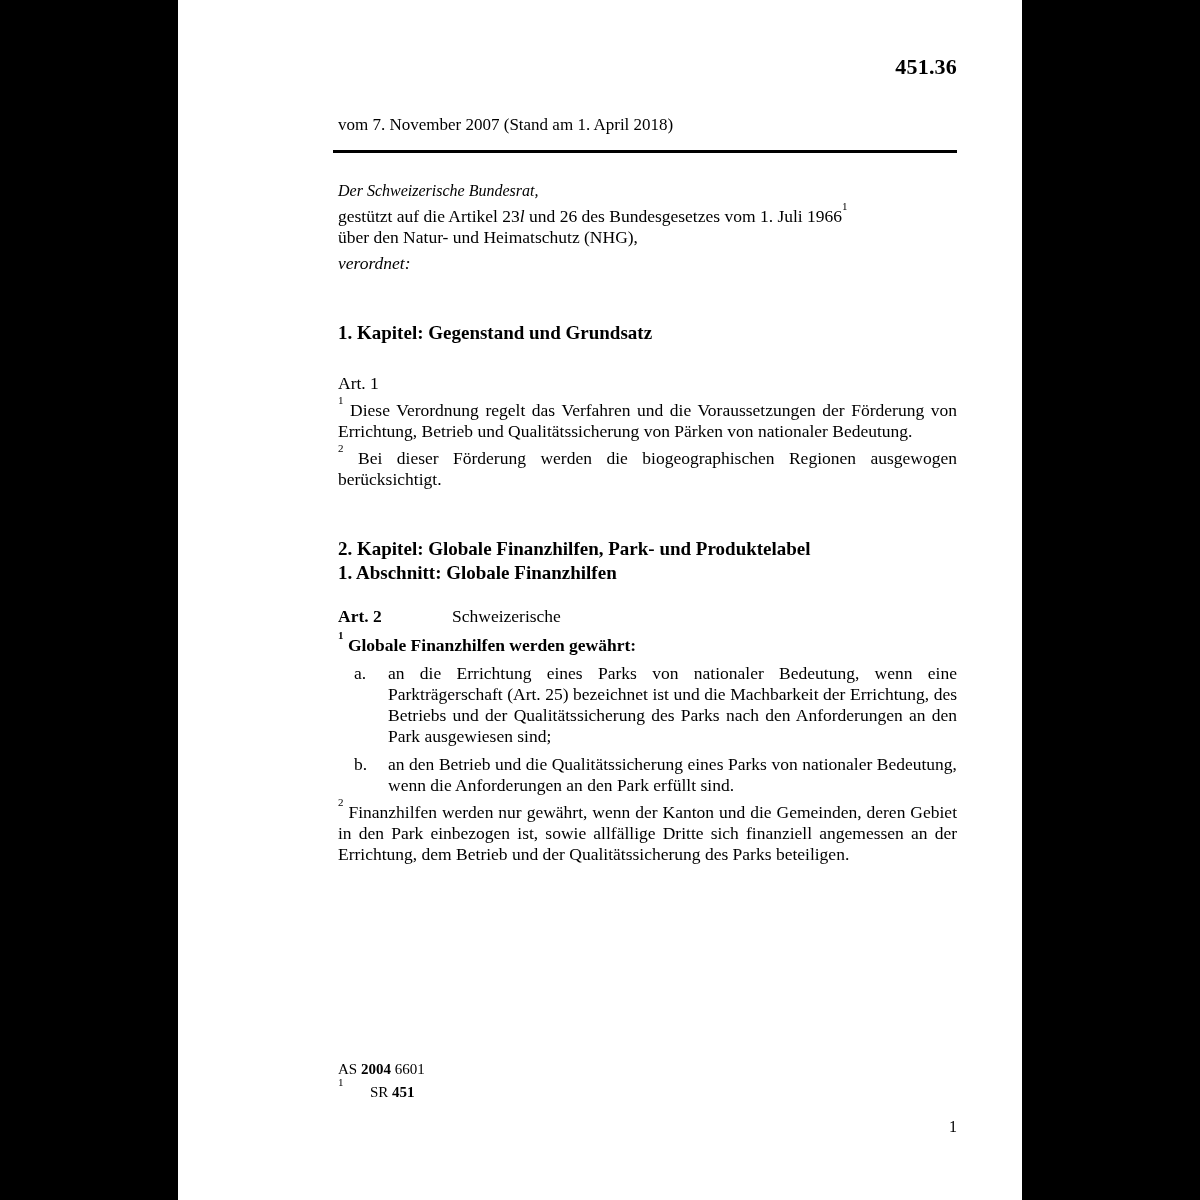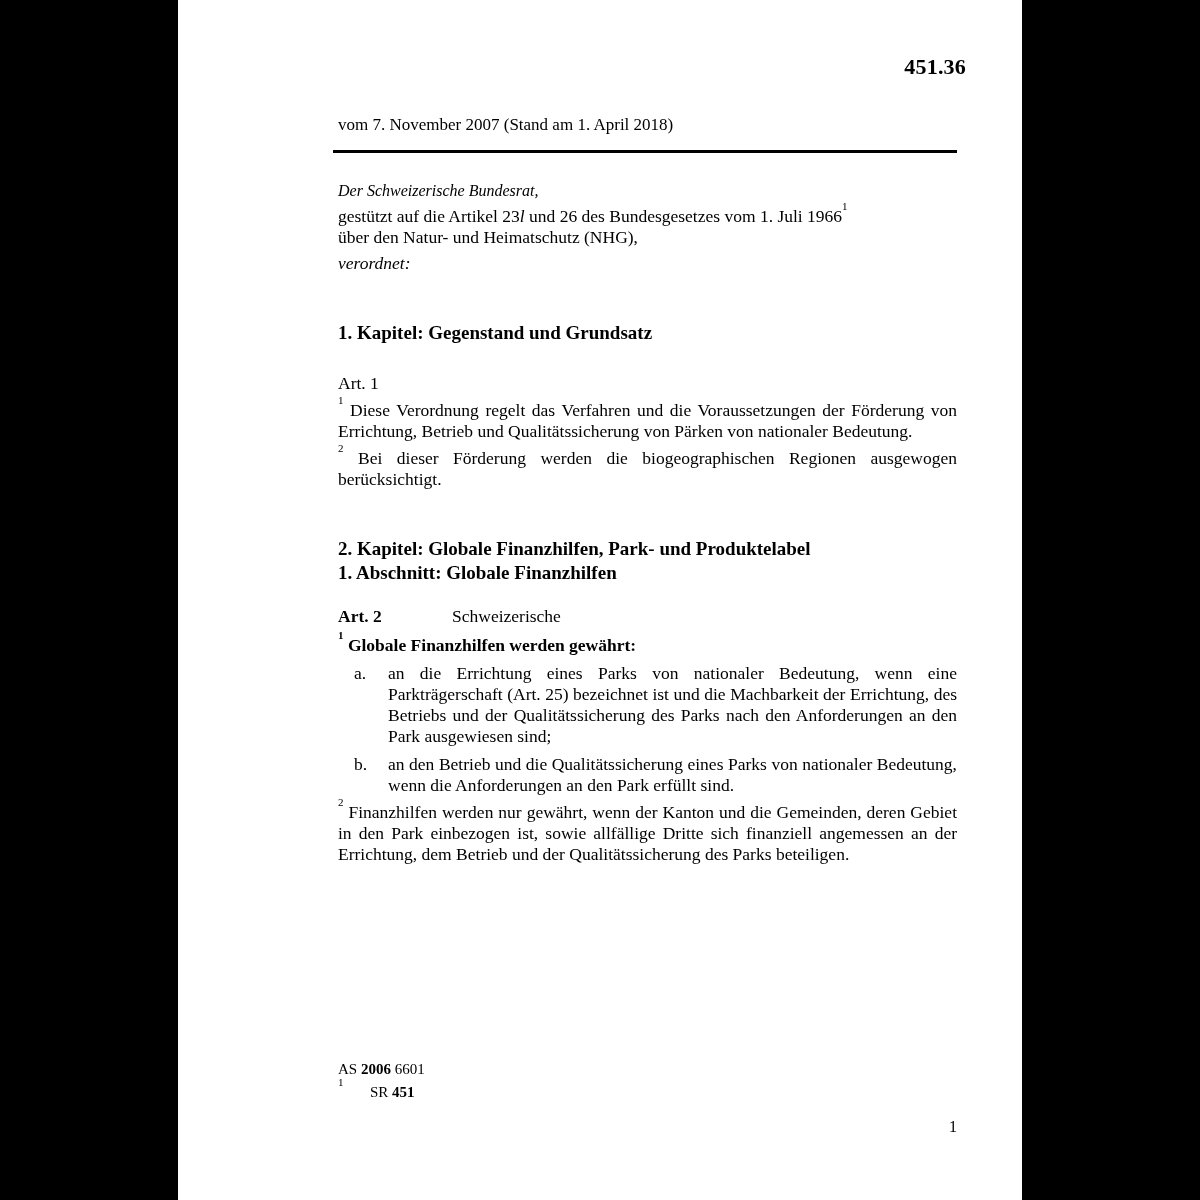--- a/index.html
+++ b/index.html
@@ -14,21 +14,21 @@
     position: relative;
     margin-left: 178px;
     width: 844px; height: 1200px;
     background: #fff;
   }
   .content {
     padding: 74px 65px 0 160px;
   }
   .doc-number {
     position: absolute;
-    top: 54px; right: 56px;
+    top: 54px; right: 65px;
     font-size: 22px; font-weight: bold;
     letter-spacing: 0.2px;
   }
   .title-line {
     font-size: 23px; font-weight: bold; line-height: 27px;
   }
   .subtitle {
     font-size: 19px; font-weight: bold; margin-top: 8px; line-height: 22px;
   }
   .date-line { font-size: 17px; margin-top: 40px; line-height: 21px; }
@@ -124,19 +124,19 @@
     <div class="list-item">
       <span class="list-marker">b.</span>
       <span class="list-text">an den Betrieb und die Qualitätssicherung eines Parks von nationaler Bedeutung, wenn die Anforderungen an den Park erfüllt sind.</span>
     </div>
 
     <p class="body"><sup class="fnref">2</sup> <span>Finanzhilfen werden nur gewährt, wenn der Kanton und die Gemeinden, deren Gebiet in den Park einbezogen ist, sowie allfällige Dritte sich finanziell angemessen an der Errichtung, dem Betrieb und der Qualitätssicherung des Parks beteiligen.</span></p>
 
   </div>
 
   <div class="footer">
-    <div><span>AS </span><b>2006</b><span> 6601</span></div>
+    <div><span>AS </span><b>2004</b><span> 6601</span></div>
     <div><span class="fn-marker"><sup class="fnref">1</sup></span><span><span>SR </span><b>451</b></span></div>
   </div>
 
   <div class="page-num">1</div>
 
 </div>
 
 </body></html>

